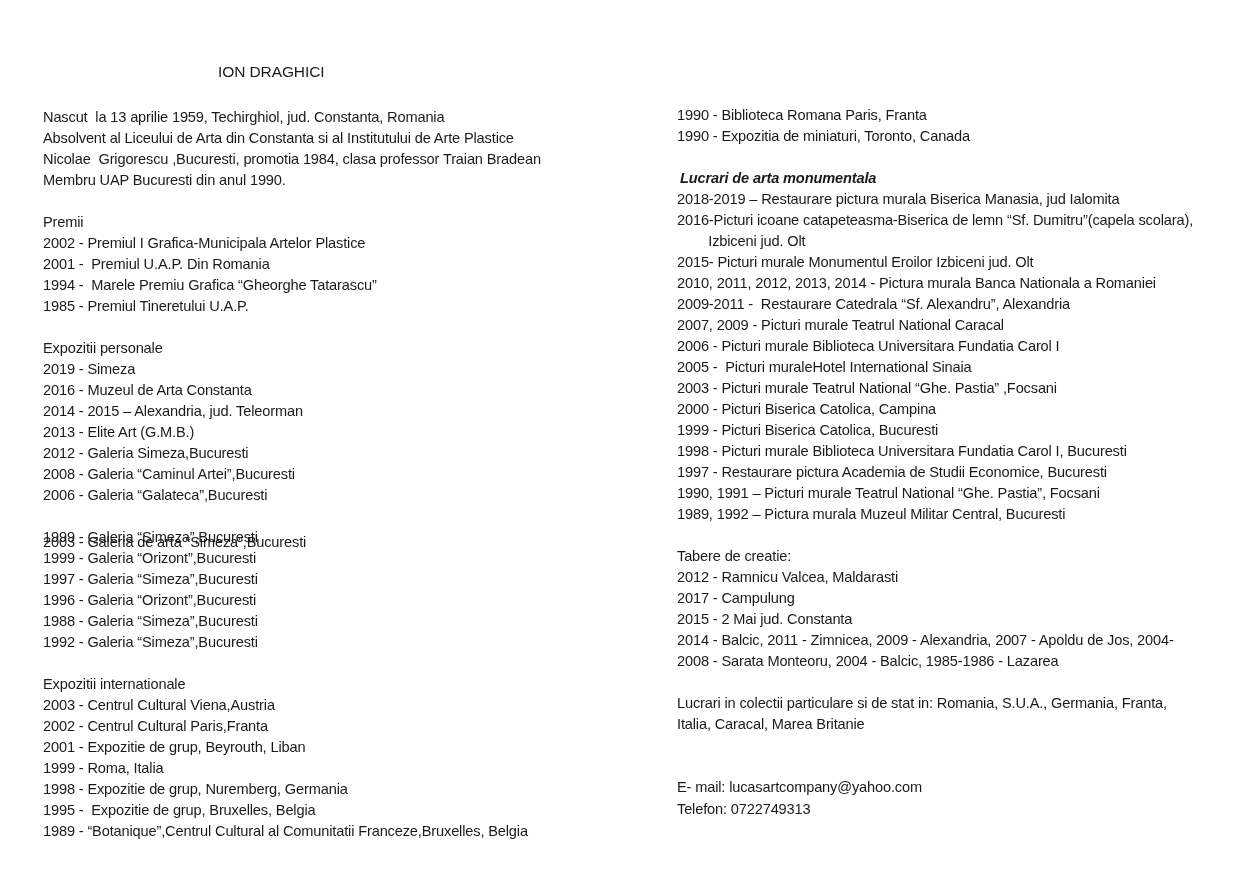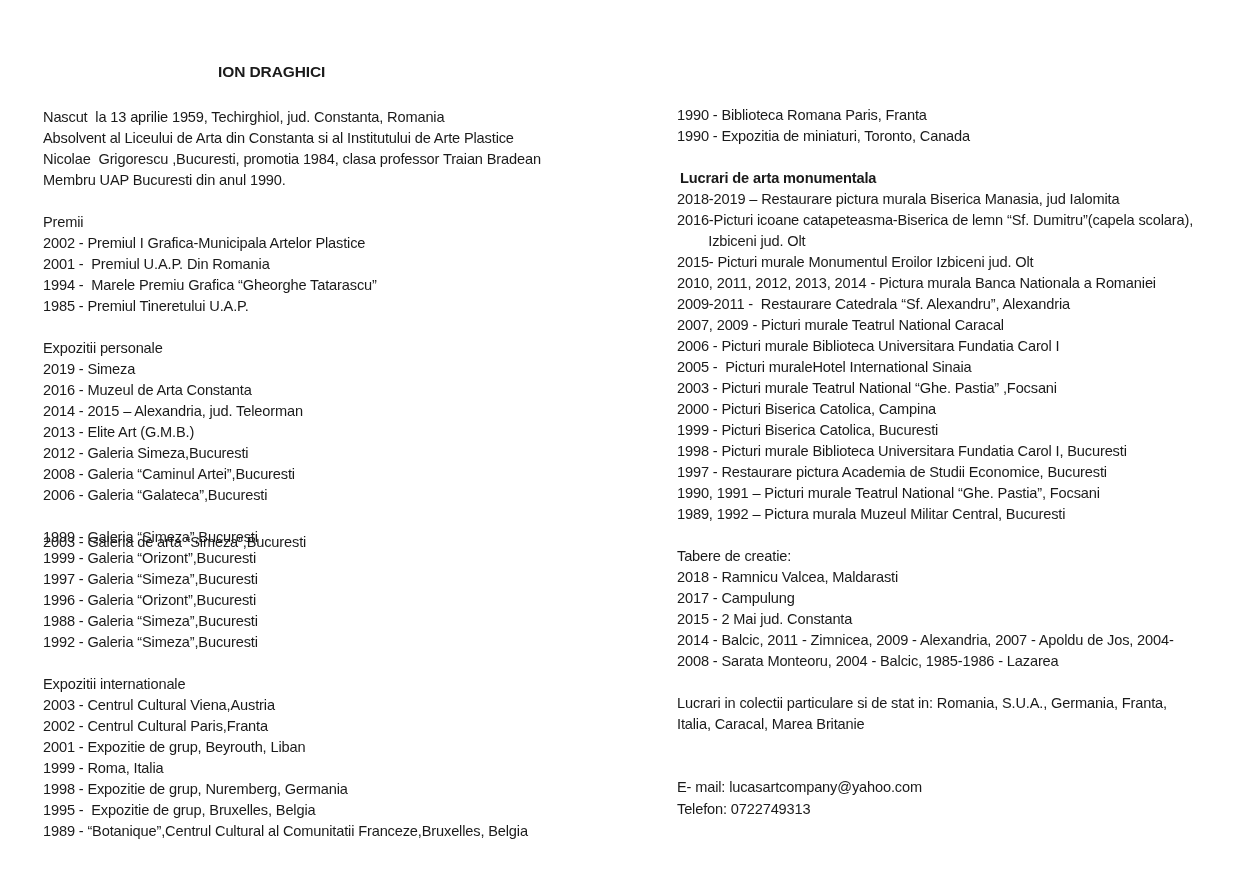--- a/index.html
+++ b/index.html
@@ -24,24 +24,24 @@
       letter-spacing: -0.15px;
     }
     .title {
       position: absolute;
       left: 218px;
       top: 61px;
       font-size: 15.5px;
       white-space: pre;
       line-height: 22px;
       letter-spacing: -0.1px;
-      font-weight: bold;
     }
     .bold {
       font-weight: bold;
+      font-style: italic;
     }
     .col-left { position: absolute; left: 43px; top: 0; }
     .col-right { position: absolute; left: 677px; top: 0; }
   </style>
 </head>
 <body>
 
 <div>
 
   <div class="title">ION DRAGHICI</div>
@@ -113,21 +113,21 @@
       <div class="line" style="top:399px">2000 - Picturi Biserica Catolica, Campina</div>
       <div class="line" style="top:420px">1999 - Picturi Biserica Catolica, Bucuresti</div>
       <div class="line" style="top:441px">1998 - Picturi murale Biblioteca Universitara Fundatia Carol I, Bucuresti</div>
       <div class="line" style="top:462px">1997 - Restaurare pictura Academia de Studii Economice, Bucuresti</div>
       <div class="line" style="top:483px">1990, 1991 – Picturi murale Teatrul National “Ghe. Pastia”, Focsani</div>
       <div class="line" style="top:504px">1989, 1992 – Pictura murala Muzeul Militar Central, Bucuresti</div>
     </div>
 
     <div>
       <div class="line" style="top:546px">Tabere de creatie:</div>
-      <div class="line" style="top:567px">2018 - Ramnicu Valcea, Maldarasti</div>
+      <div class="line" style="top:567px">2012 - Ramnicu Valcea, Maldarasti</div>
       <div class="line" style="top:588px">2017 - Campulung</div>
       <div class="line" style="top:609px">2015 - 2 Mai jud. Constanta</div>
       <div class="line" style="top:630px">2014 - Balcic, 2011 - Zimnicea, 2009 - Alexandria, 2007 - Apoldu de Jos, 2004-</div>
       <div class="line" style="top:651px">2008 - Sarata Monteoru, 2004 - Balcic, 1985-1986 - Lazarea</div>
     </div>
 
     <div>
       <div class="line" style="top:693px">Lucrari in colectii particulare si de stat in: Romania, S.U.A., Germania, Franta,</div>
       <div class="line" style="top:714px">Italia, Caracal, Marea Britanie</div>
     </div>

